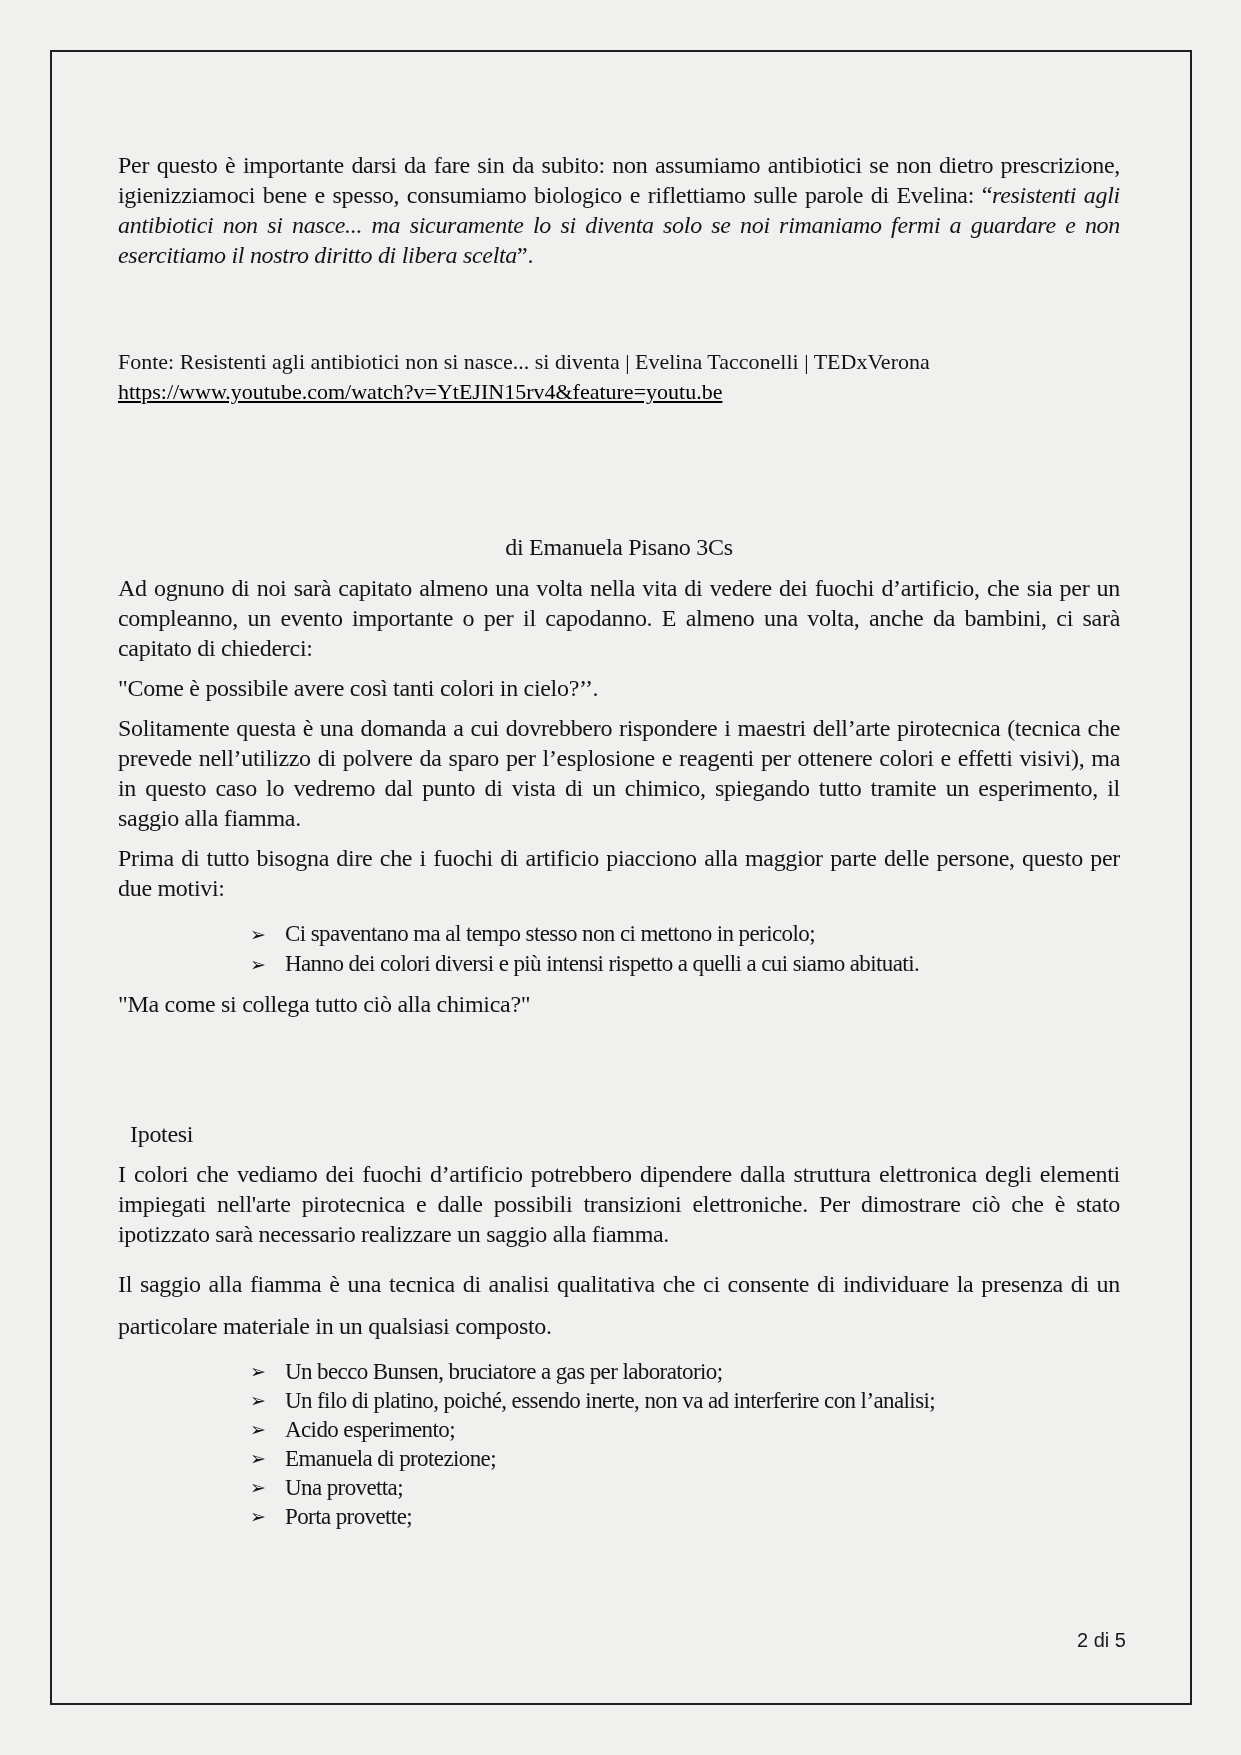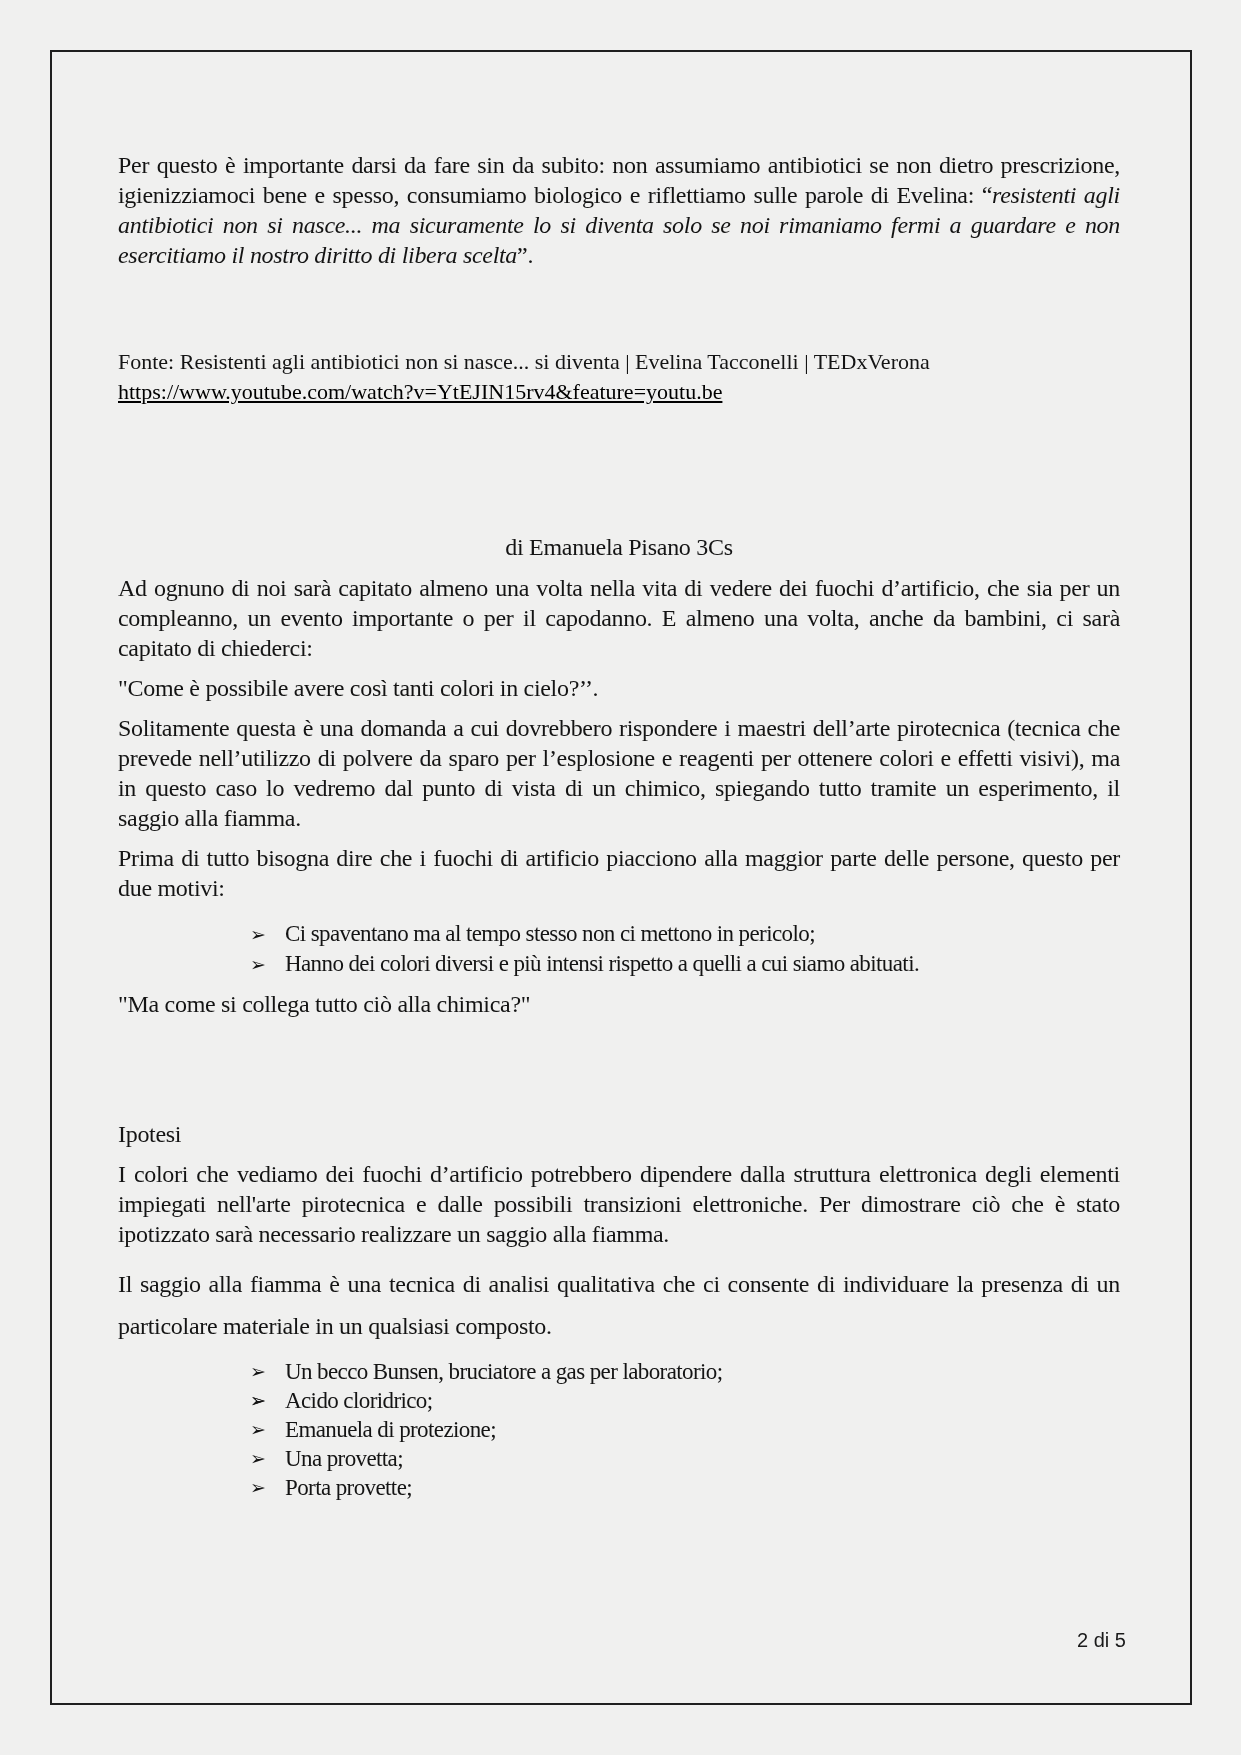--- a/index.html
+++ b/index.html
@@ -25,21 +25,21 @@
   .p1{margin-bottom:77px;}
   .fonte{margin:0 0 126px 0;font-size:22px;letter-spacing:0;line-height:30px;text-align:left;}
   .fonte-url{color:#000000;text-decoration:underline;}
   .doc-title{
     margin:0 0 24px 0;text-align:center;font-weight:bold;
     font-size:34px;line-height:38px;letter-spacing:-0.5px;
   }
   .byline{margin:0 0 12px 0;text-align:center;font-size:24px;line-height:28px;}
   .quote{margin:0 0 10px 0;text-align:left;}
   .q2{margin-bottom:100px;}
-  .heading{margin:0 0 10px 0;text-align:left;}
+  .heading{margin:0 0 10px 12px;text-align:left;}
   .p-ipotesi{margin-bottom:14px;}
   .h-materiali{margin-bottom:12px;}
   .p-saggio{line-height:42px;margin-bottom:10px;}
   ul.arrow-list{
     list-style:none;margin:0 0 10px 0;padding:0;
     font-size:23px;letter-spacing:-0.6px;line-height:30px;
   }
   ul.arrow-list.materials{line-height:29px;margin-bottom:0;}
   ul.arrow-list li{position:relative;padding-left:167px;white-space:nowrap;}
   ul.arrow-list .marker{
@@ -87,22 +87,22 @@
 
   <p class="heading">Ipotesi</p>
 
   <p class="para p-ipotesi">I colori che vediamo dei fuochi d’artificio potrebbero dipendere dalla struttura elettronica degli elementi impiegati nell'arte pirotecnica e dalle possibili transizioni elettroniche. Per dimostrare ciò che è stato ipotizzato sarà necessario realizzare un saggio alla fiamma.</p>
 
 
   <p class="para p-saggio">Il saggio alla fiamma è una tecnica di analisi qualitativa che ci consente di individuare la presenza di un particolare materiale in un qualsiasi composto.</p>
 
   <ul class="arrow-list materials">
     <li><span class="marker">➢</span><span>Un becco Bunsen, bruciatore a gas per laboratorio;</span></li>
-    <li><span class="marker">➢</span></li>
-    <li><span class="marker">➢</span><span>Acido cloridrico;</span></li>
+    <li><span class="marker">➢</span><span>Un filo di platino, poiché, essendo inerte, non va ad interferire con l’analisi;</span></li>
+    <li><span class="marker">➢</span><span>Acido esperimento;</span></li>
     <li><span class="marker">➢</span><span>Emanuela di protezione;</span></li>
     <li><span class="marker">➢</span><span>Una provetta;</span></li>
     <li><span class="marker">➢</span><span>Porta provette;</span></li>
   </ul>
 
 </div>
 
 <div class="page-number">2 di 5</div>
 
 </body></html>

